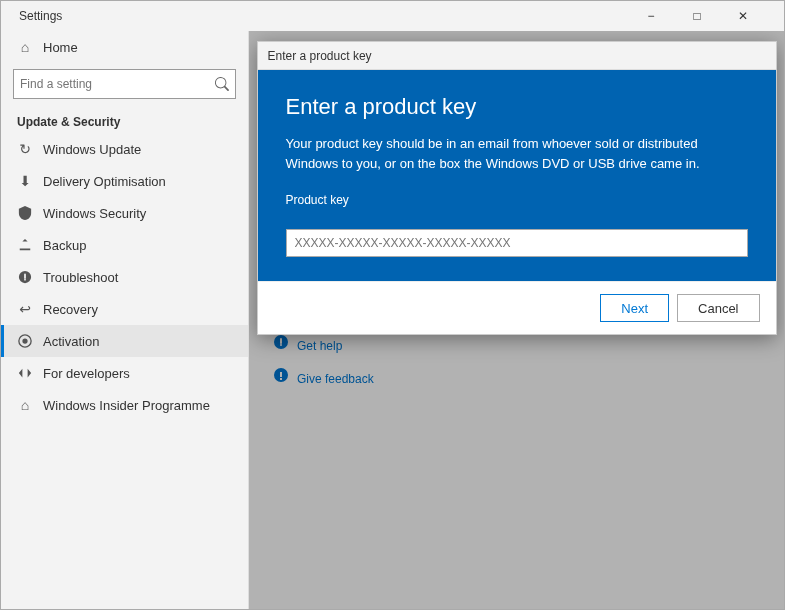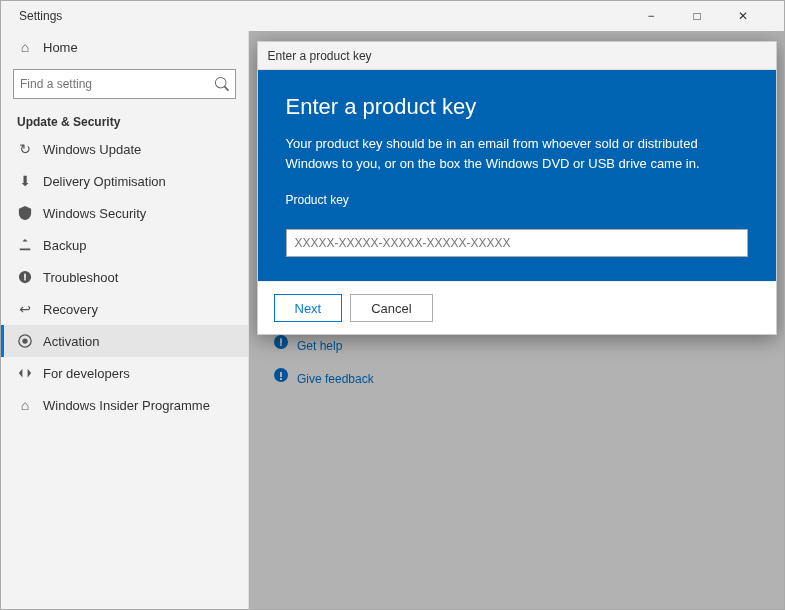--- a/index.html
+++ b/index.html
@@ -245,20 +245,21 @@
       background: white;
       padding: 0 8px;
       font-size: 12px;
       color: #666;
       outline: none;
       margin-top: 16px;
     }
 
     .dialog-footer {
       display: flex;
+      justify-content: flex-end;
       gap: 8px;
       padding: 12px 16px;
       background: white;
       border-top: 1px solid #eee;
     }
 
     .btn {
       height: 28px;
       padding: 0 20px;
       border: 1px solid #aaa;

